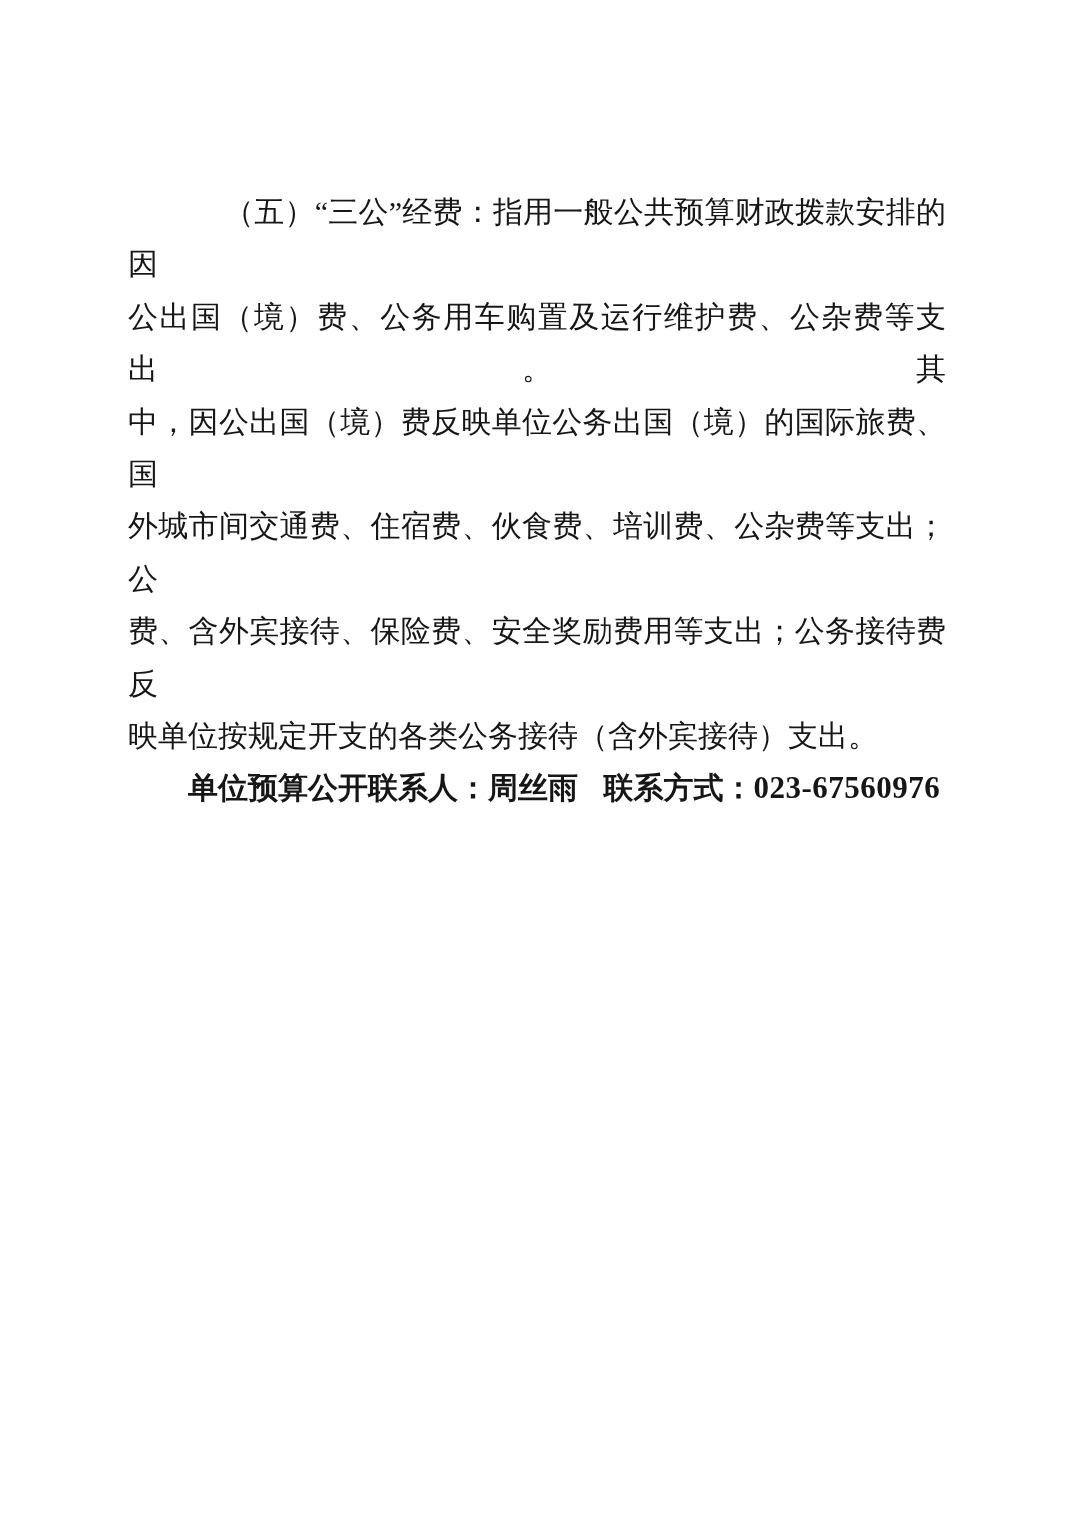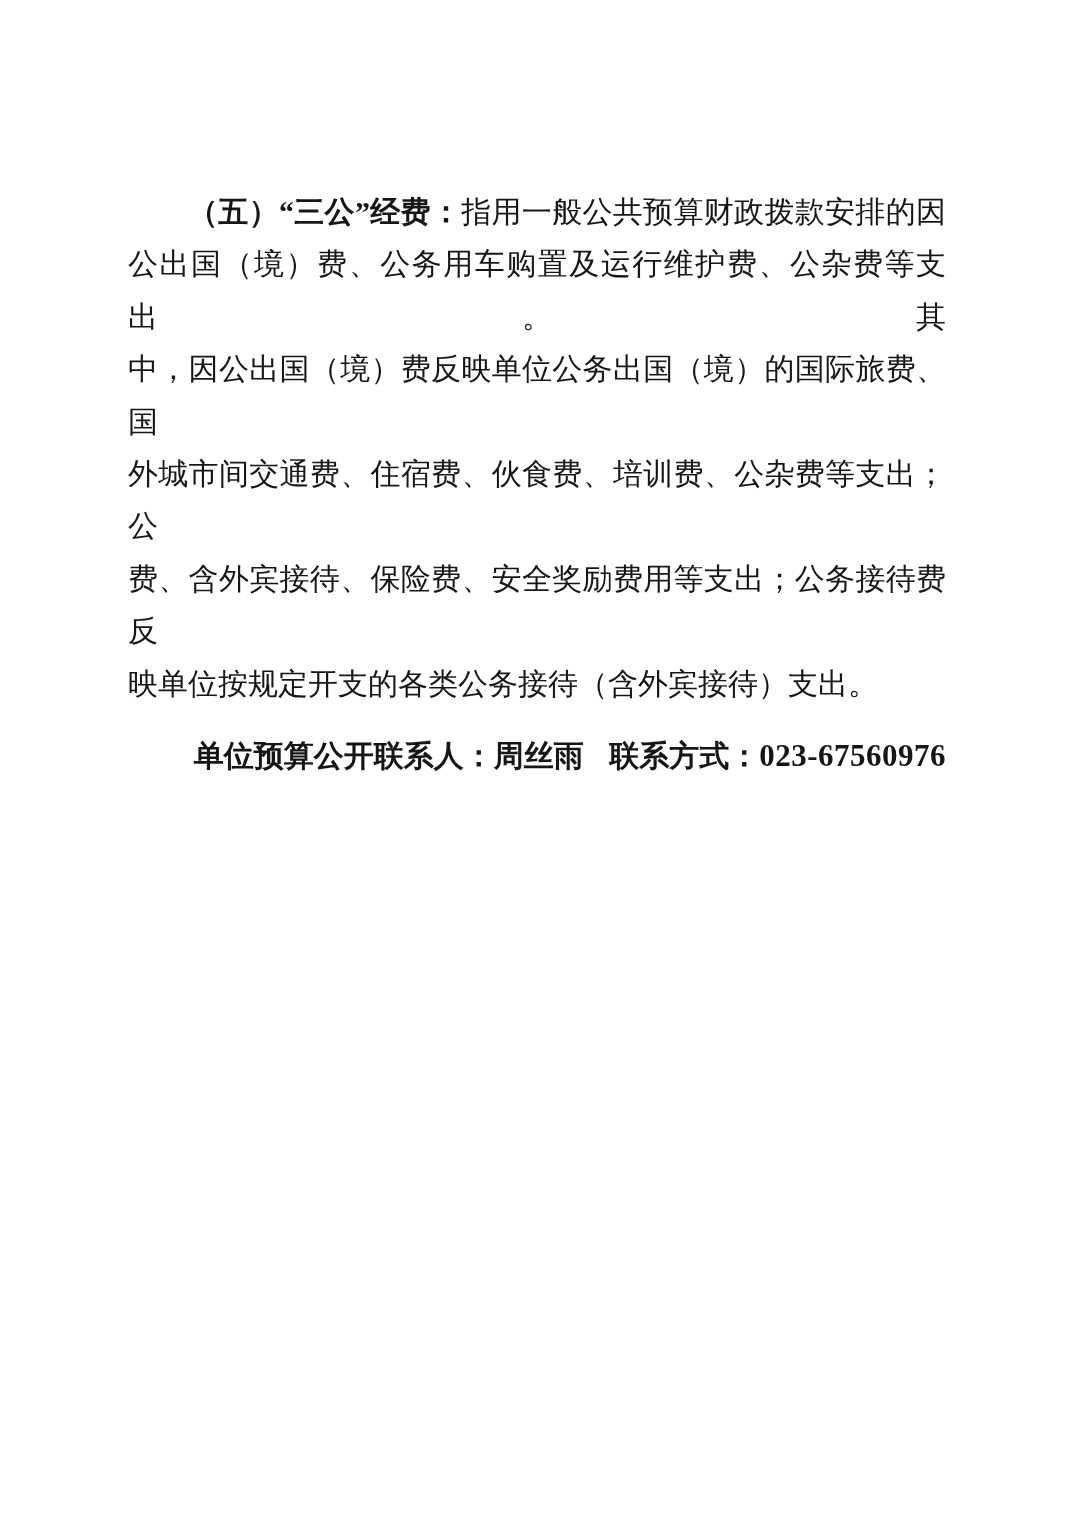--- a/index.html
+++ b/index.html
@@ -33,29 +33,30 @@
     white-space: normal;
   }
   .para-line.first {
     text-indent: 2em;
   }
   .para-line.last {
     text-align: right;
     text-align-last: left;
   }
   .lead-bold {
-    font-weight: bold;
+    font-weight: normal;
+    margin-left: 36px;
   }
   .contact-line {
-    margin-top: 20px;
+    margin-top: 0;
     font-size: 30px;
     line-height: 52.4px;
     font-weight: bold;
     text-indent: 2em;
-    text-align: right;
+    text-align: left;
   }
   .contact-gap {
     display: inline-block;
     width: 0.85em;
   }
   .contact-phone {
     font-family: "Liberation Serif", "DejaVu Serif", serif;
     font-size: 31px;
     font-weight: bold;
     letter-spacing: 0.5px;

